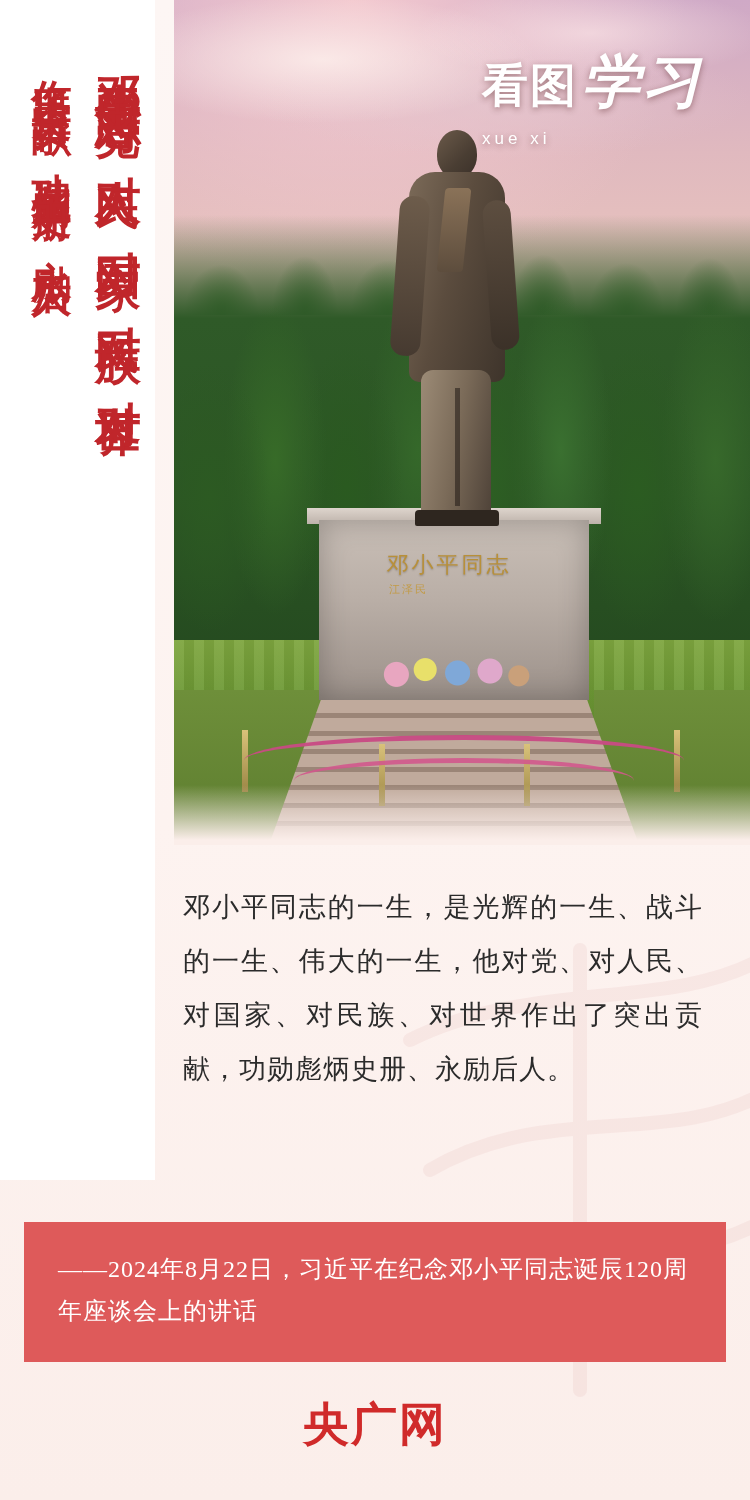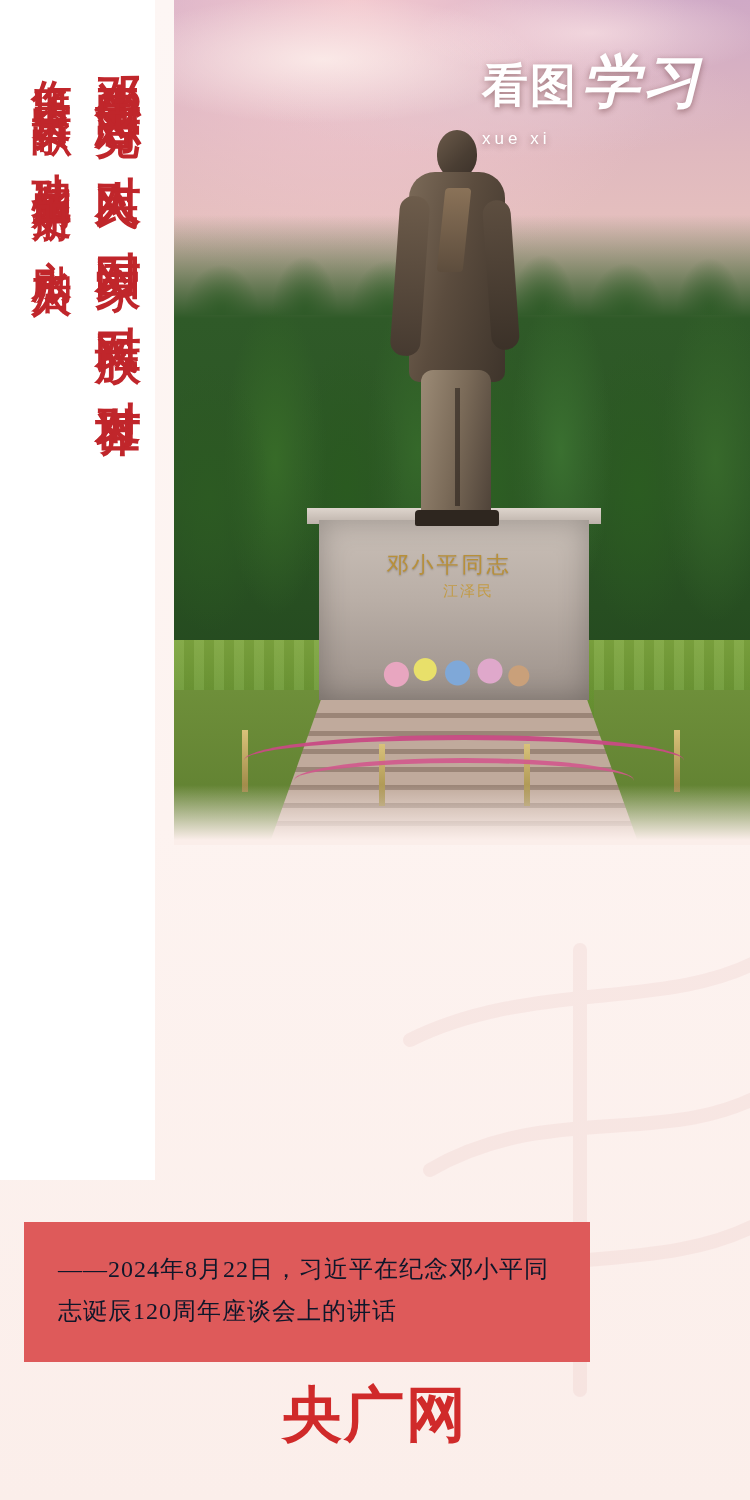--- a/index.html
+++ b/index.html
@@ -123,26 +123,26 @@
     width: 200px;
     text-align: center;
     color: #b8903a;
     font-size: 22px;
     letter-spacing: 3px;
     font-family: "Liberation Serif", serif;
     text-shadow: 0 1px 2px rgba(0,0,0,.25);
   }
   .pedestal-sign {
     position: absolute;
-    left: 200px;
+    left: 215px;
     top: 582px;
     width: 120px;
-    text-align: right;
+    text-align: left;
     color: #c29b46;
-    font-size: 15px;
+    font-size: 11px;
     letter-spacing: 2px;
   }
   
   .statue {
     position: absolute;
     left: 215px;
     top: 130px;
     width: 130px;
     height: 395px;
   }
@@ -339,42 +339,42 @@
     letter-spacing: 1px;
     text-align: justify;
     font-family: "Liberation Serif", serif;
   }
 
   
   .source {
     position: absolute;
     left: 24px;
     top: 1222px;
-    width: 566px;
+    width: 702px;
     box-sizing: border-box;
     background: #de5a5a;
-    color: #0f172a;
+    color: #ffffff;
     padding: 26px 34px 30px 34px;
     font-size: 24px;
     line-height: 1.75;
     letter-spacing: 1px;
     font-family: "Liberation Serif", serif;
   }
 
   
   .footer {
     position: absolute;
     left: 0; right: 0;
     bottom: 44px;
     text-align: center;
   }
   .footer-logo {
     display: inline-block;
     color: #d02a2a;
-    font-size: 60px;
+    font-size: 46px;
     font-weight: bold;
     letter-spacing: 2px;
     font-family: "Liberation Sans", sans-serif;
   }
 </style>
 </head>
 <body>
 
 <div class="poster">
 
@@ -429,20 +429,21 @@
       <span>看图</span><span class="cursive">学习</span>
     </div>
     <div class="logo-pinyin">xue xi</div>
   </div>
 
   <div class="headline">
     <div class="v-col main">邓小平同志对党 对人民 对国家 对民族 对世界</div>
     <div class="v-col sub">作出了突出贡献 功勋彪炳史册 永励后人</div>
   </div>
 
+  <div class="quote-body">邓小平同志的一生，是光辉的一生、战斗的一生、伟大的一生，他对党、对人民、对国家、对民族、对世界作出了突出贡献，功勋彪炳史册、永励后人。</div>
 
   <div class="source">——2024年8月22日，习近平在纪念邓小平同志诞辰120周年座谈会上的讲话</div>
 
   <div class="footer">
     <span class="footer-logo">央广网</span>
   </div>
 
 </div>
 
 </body></html>

